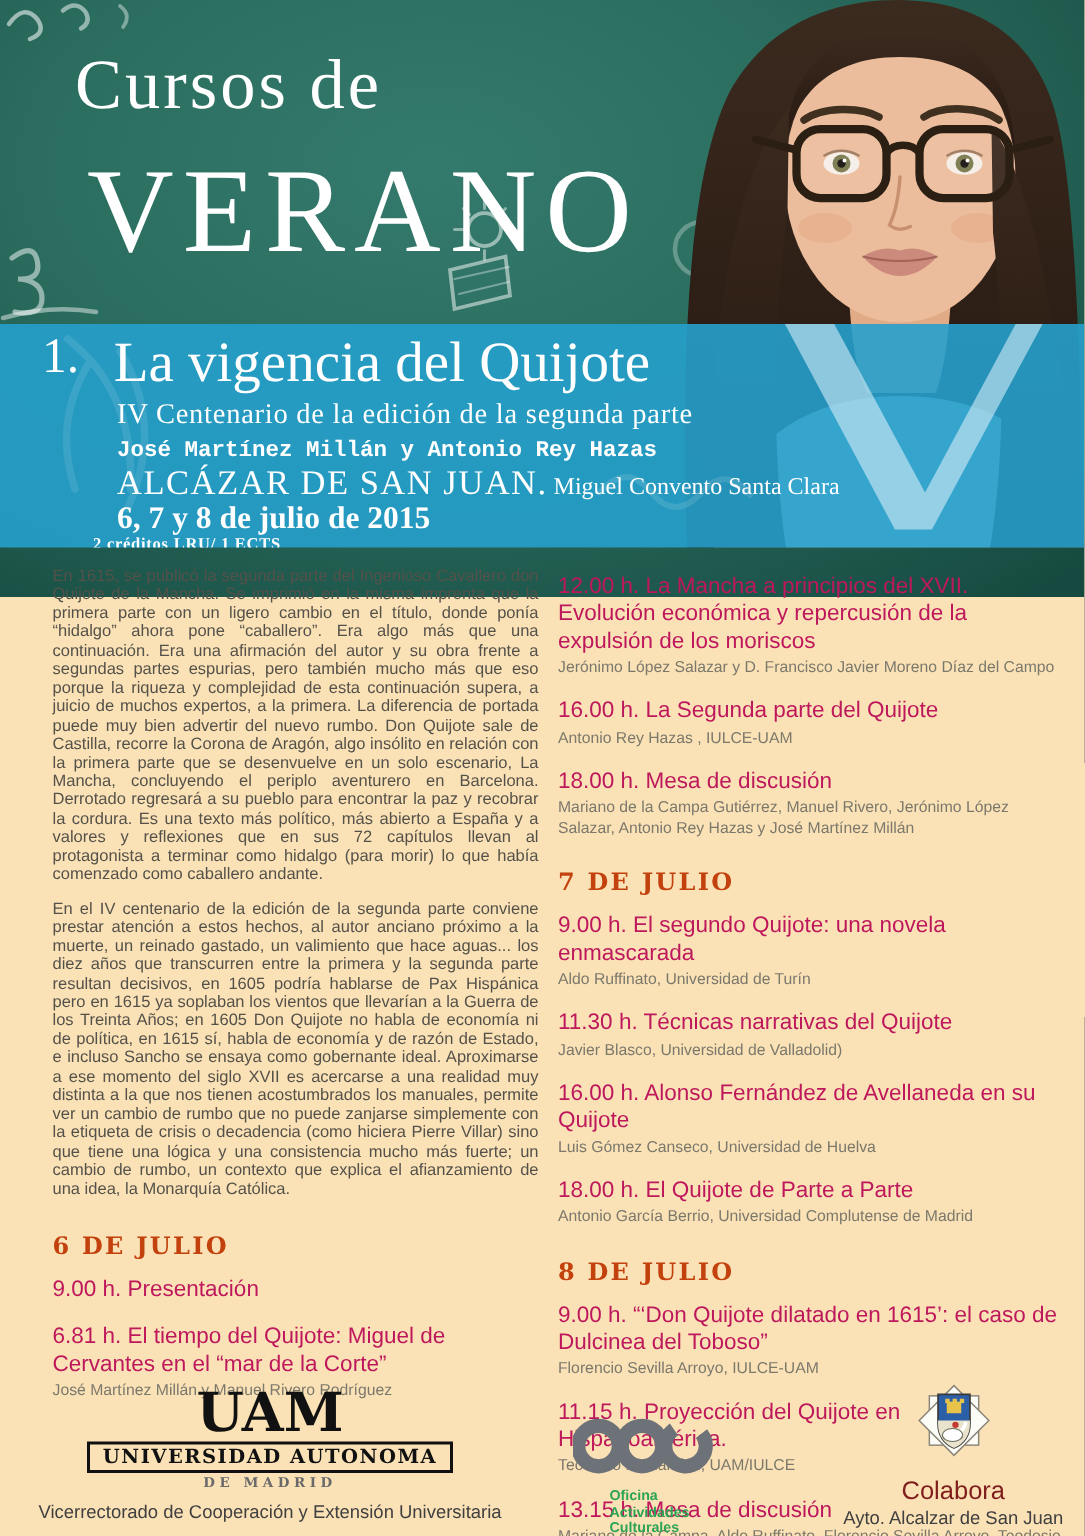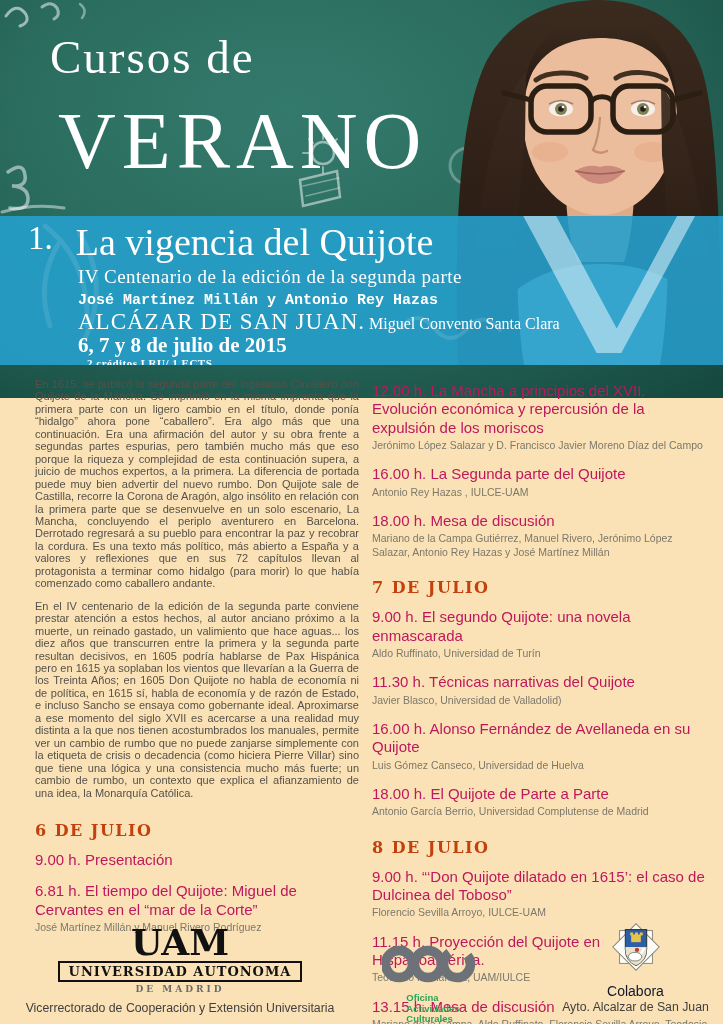--- a/index.html
+++ b/index.html
@@ -25,21 +25,21 @@
           transform:scaleX(1.4);transform-origin:left top;}
   .course-title-row{position:absolute;left:28px;top:4px;white-space:nowrap;}
   .course-num{font-size:33px;vertical-align:6px;}
   .course-title{font-size:38px;margin-left:23px;}
   .course-subtitle{position:absolute;left:78px;top:50px;font-size:19px;letter-spacing:.5px;}
   .course-directors{position:absolute;left:78px;top:76px;font-size:15px;font-weight:bold;font-family:Liberation Mono, monospace;}
   .course-location{position:absolute;left:78px;top:93px;white-space:nowrap;}
   .loc-main{font-size:23px;letter-spacing:1px;}
   .loc-detail{font-size:16px;}
   .course-dates{position:absolute;left:78px;top:117px;font-size:21px;font-weight:bold;}
-  .course-credits{position:absolute;left:87px;top:141px;font-size:11px;font-weight:bold;letter-spacing:.5px;text-align:center;}
+  .course-credits{position:absolute;left:62px;top:141px;font-size:11px;font-weight:bold;letter-spacing:.5px;text-align:center;}
 
   
   .body{position:absolute;left:0;top:365px;width:590px;height:659px;}
   .col{position:absolute;}
   .col-left{left:35px;top:13px;width:324px;}
   .col-right{left:372px;top:15px;width:338px;}
   .intro{font-size:11px;line-height:12.45px;text-align:justify;color:#54514a;margin:0 0 10px 0;}
   .day-header{font-family:"DejaVu Serif",serif;font-weight:bold;font-size:16px;
               letter-spacing:1.5px;color:#c2410c;margin:22px 0 11px 0;}
   .col-right .day-header{margin-top:19px;}
@@ -54,21 +54,21 @@
   .uam-word{font-family:"DejaVu Serif",serif;font-weight:bold;font-size:36px;line-height:.95;}
   .uam-box{display:inline-block;border:2px solid #111;padding:1px 9px;margin-top:2px;
            font-family:"DejaVu Serif",serif;font-weight:bold;font-size:13px;letter-spacing:1px;}
   .uam-sub{font-family:"DejaVu Serif",serif;font-weight:bold;font-size:9px;letter-spacing:3px;color:#6a6a6a;margin-top:2px;}
   .caption{font-size:12.3px;color:#404040;margin-top:7px;}
   .logo-oac{position:absolute;left:338px;top:577px;width:190px;text-align:left;}
   .oac-row{display:flex;align-items:center;gap:7px;flex-direction:column;}
   .oac-text{font-size:9.5px;font-weight:bold;color:#2ca355;line-height:1.12;}
   .logo-oac .caption{text-align:left;margin-top:12px;}
   .logo-arms{position:absolute;left:553px;top:553px;width:165px;text-align:center;}
-  .arms-colabora{font-size:14px;color:#0f172a;margin-top:3px;}
+  .arms-colabora{font-size:17px;color:#7f1d1d;margin-top:3px;}
   .logo-arms .caption{margin-top:1px;}
 </style>
 </head>
 <body>
 
 <div class="poster">
 
   <div class="top">
 
     <svg class="chalk" width="723" height="216" viewBox="0 0 723 216">

